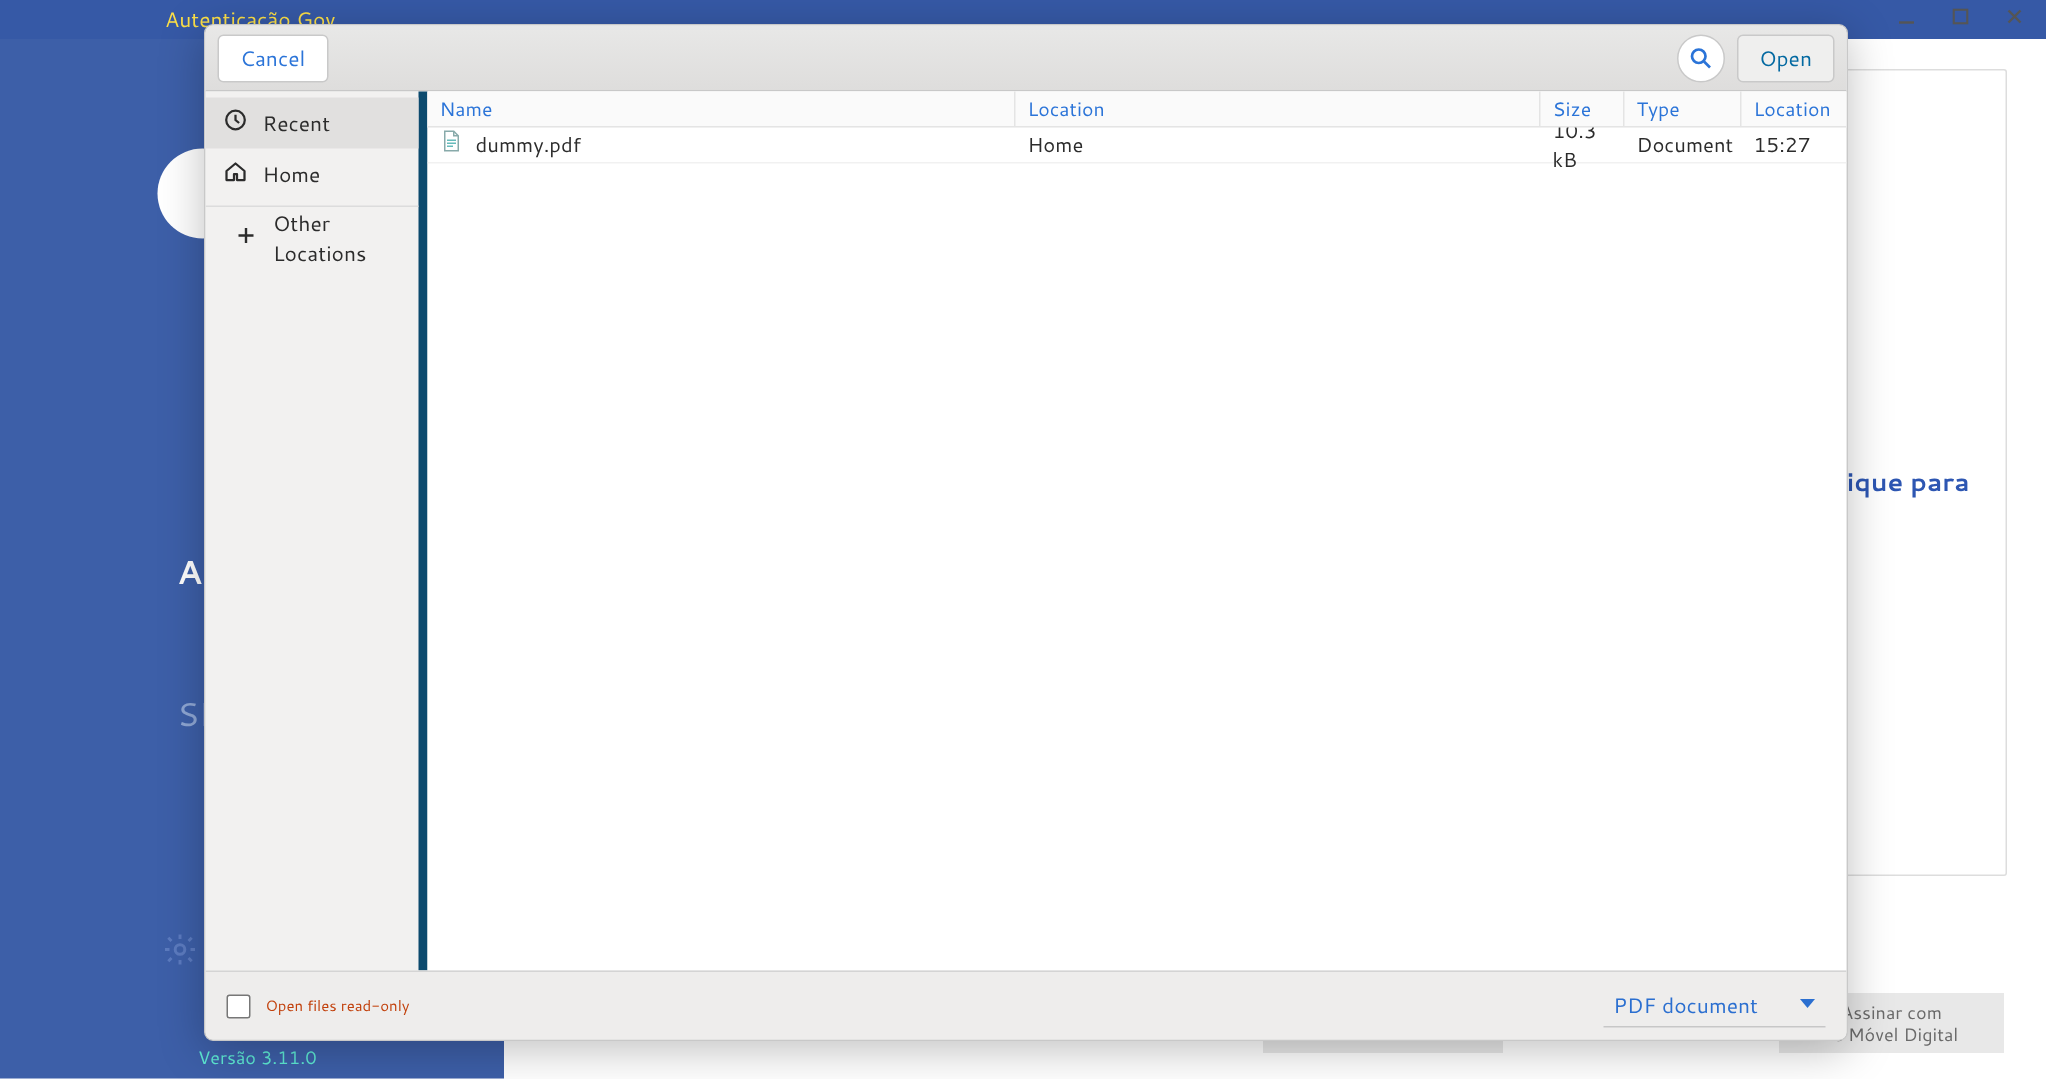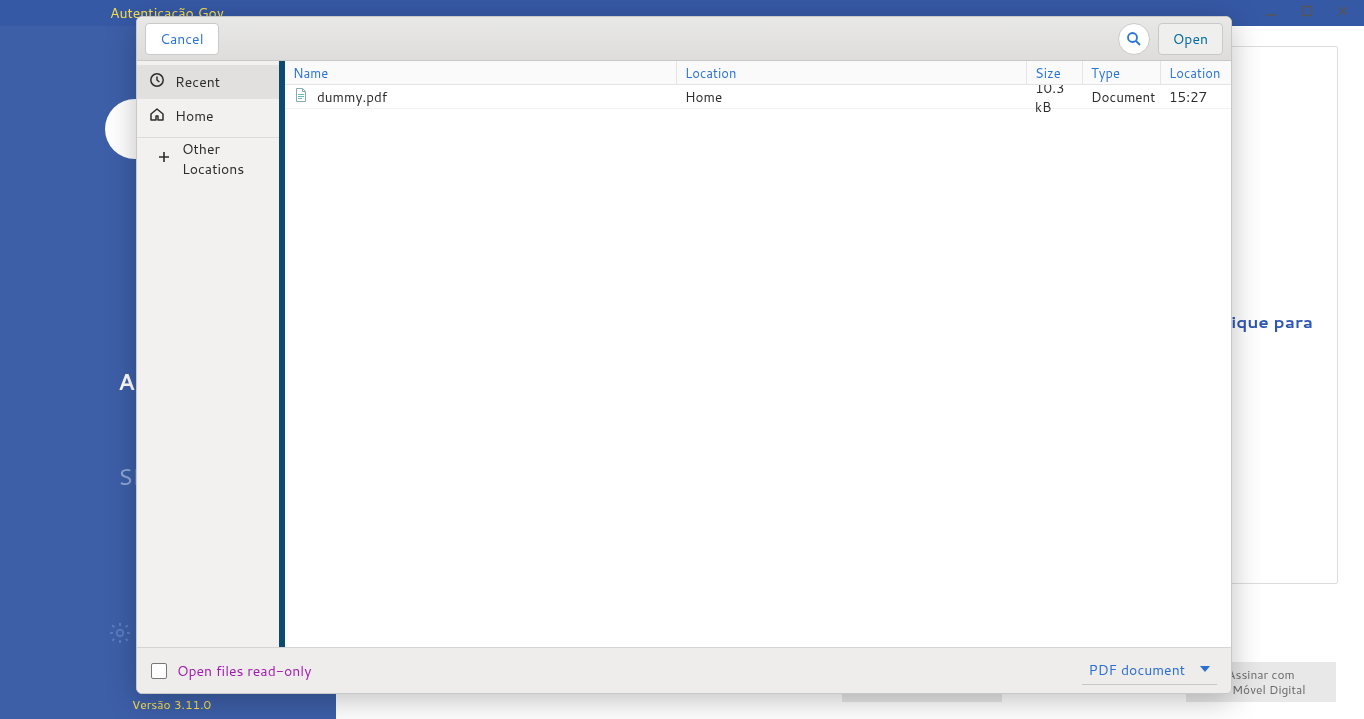--- a/index.html
+++ b/index.html
@@ -13,21 +13,21 @@
 .app-bg {
   position:absolute; top:0; left:0; width:1364px; height:719px; background:#fff;
 }
 .blue-side {
   position:absolute; top:26px; left:0; width:336px; height:693px; background:#3d5fa8;
 }
 .blue-side .as-text { position:absolute; left:118px; top:340px; color:#fff; font-size:22px; font-weight:600; }
 .blue-side .se-text { position:absolute; left:118px; top:435px; color:#8fa7d4; font-size:22px; }
 .blue-side .gear { position:absolute; left:108px; top:595px; }
 .blue-side .gear svg { width:24px; height:24px; }
-.blue-side .version { position:absolute; left:132px; top:702px; color:#fde047; font-size:12px; transform:translateY(-8px);}
+.blue-side .version { position:absolute; left:132px; top:702px; color:#5eead4; font-size:12px; transform:translateY(-8px);}
 .blue-side .version { top:678px; }
 .blue-side .avatar-circle { position:absolute; left:105px; top:73px; width:60px; height:60px; border-radius:50%; background:#fff; }
 
 .right-panel {
   position:absolute; top:46px; left:350px; width:988px; height:538px; background:#fff; border:1px solid #ddd; border-radius:2px;
 }
 .right-panel .drop-text { position:absolute; right:24px; top:262px; color:#2d56b2; font-size:17px; font-weight:600; }
 
 .btn-assinar {
   position:absolute; left:1186px; top:662px; width:150px; height:40px; background:#e8e8e8; color:#6a6a6a; font-size:12px; display:flex; flex-direction:column; align-items:center; justify-content:center; line-height:1.25;
@@ -113,23 +113,23 @@
 .row .c-name svg { width:16px; height:16px; flex-shrink:0;}
 .row .c-loc { width:350px; }
 .row .c-size { width:56px; text-align:left;}
 .row .c-type { width:78px; }
 .row .c-acc { width:70px; }
 
 .dlg-footer {
   height:46px; border-top:1px solid #d4d4d4; background:#eeedec;
   display:flex; align-items:center; padding:0 14px;
 }
-.chk { display:flex; align-items:center; gap:10px; font-size:14px; color:#a21caf; cursor:pointer;}
+.chk { display:flex; align-items:center; gap:10px; font-size:10px; color:#c2410c; cursor:pointer;}
 .chk .box { width:16px; height:16px; border:1.5px solid #777; border-radius:2px; background:#fff;}
-.filter { margin-left:auto; display:flex; align-items:center; gap:14px; color:#2b6fd0; font-size:14px; cursor:pointer; padding:4px 6px; border-bottom:1px solid #c7c7c7;}
+.filter { margin-left:auto; display:flex; align-items:center; gap:27px; color:#2b6fd0; font-size:14px; cursor:pointer; padding:4px 6px; border-bottom:1px solid #c7c7c7;}
 .filter svg { width:12px; height:12px; }
 
 </style>
 </head>
 <body>
 
 <div class="app-bg">
   <div class="topstrip">
     <div class="wintitle">Autenticação.Gov</div>
     <div class="ctrls">

